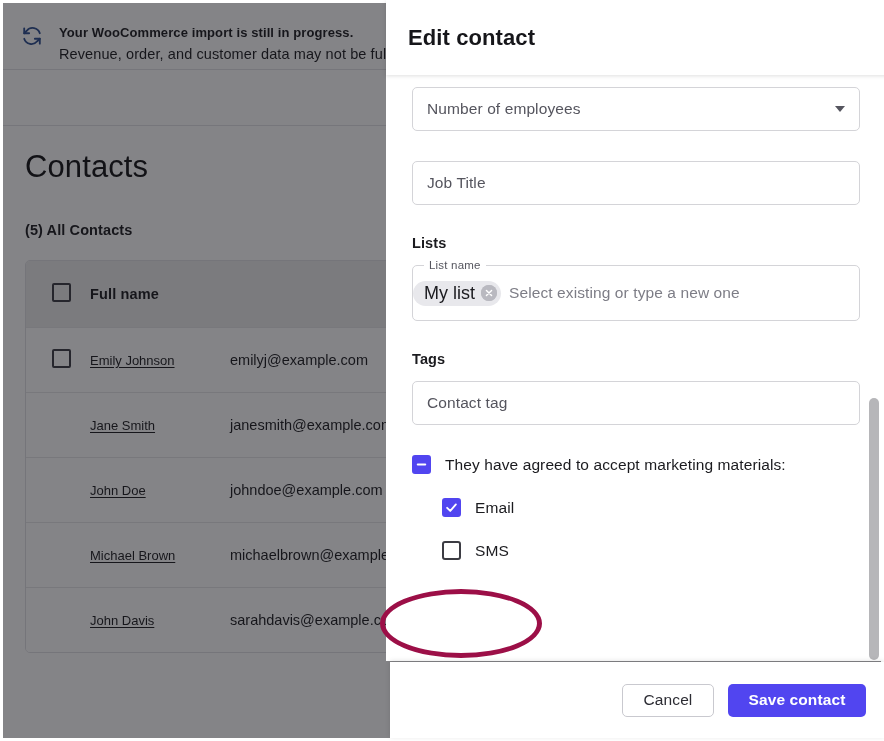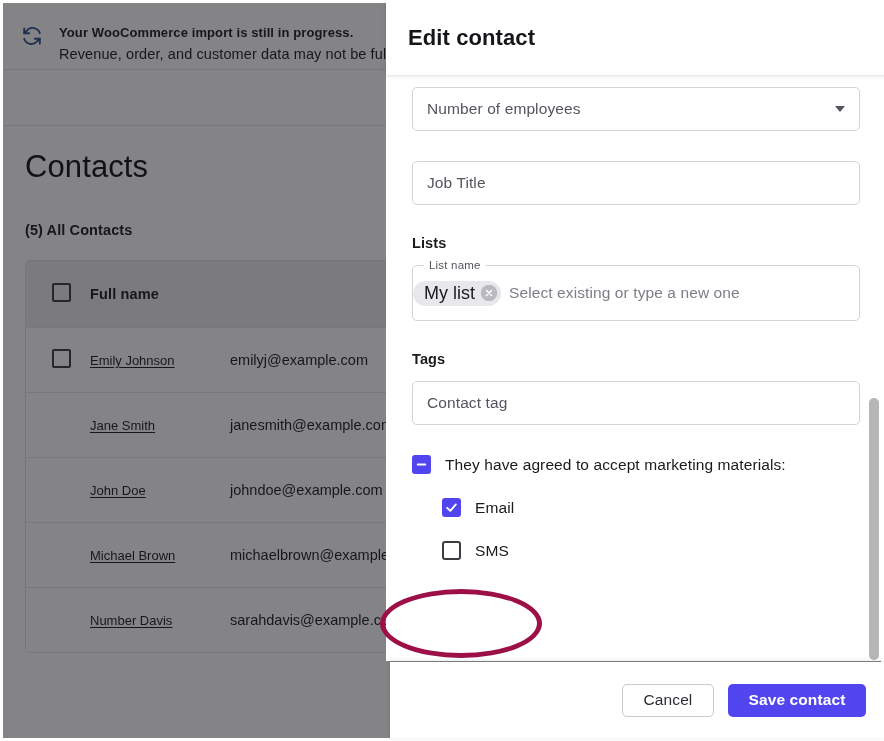--- a/index.html
+++ b/index.html
@@ -404,21 +404,21 @@
               <div class="cell-check"></div>
               <div class="cell-name">
                 <span class="td-name">Michael Brown</span>
               </div>
               <div class="cell-email td-email">michaelbrown@example…</div>
             </div>
 
             <div class="trow">
               <div class="cell-check"></div>
               <div class="cell-name">
-                <span class="td-name">Number Davis</span>
+                <span class="td-name">John Davis</span>
               </div>
               <div class="cell-email td-email">sarahdavis@example.com</div>
             </div>
           </div>
 
         </div>
       </div>
     </div>
   </div>
 

